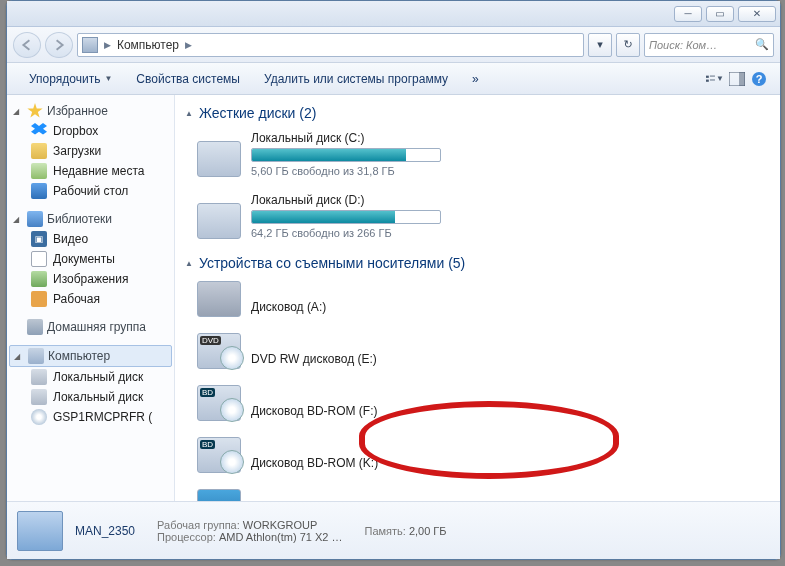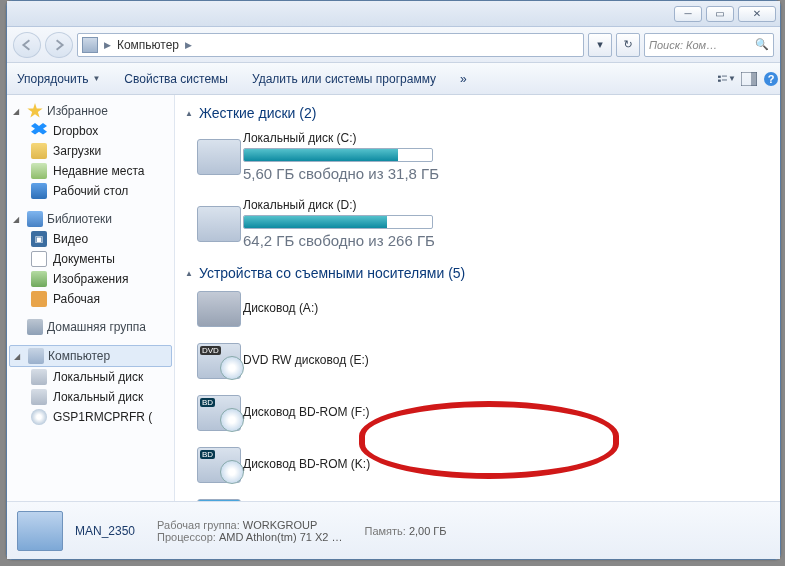--- a/index.html
+++ b/index.html
@@ -22,21 +22,21 @@
   .nav-btn { width:28px; height:26px; border-radius:50%; border:1px solid #9cb1cb; background: linear-gradient(#eaf0f9,#cddbec); display:flex; align-items:center; justify-content:center; position:relative; cursor:pointer;}
   .nav-btn.disabled { opacity:.55; }
   .addressbar { flex:1; height:24px; border:1px solid #a5b7cf; background:#fff; border-radius:2px; display:flex; align-items:center; padding:0 4px; font-size:12px; color:#333; gap:6px;}
   .addressbar .icon { width:16px; height:16px; background:linear-gradient(#cdd9e8,#9fb3cc); border:1px solid #7f96b3;}
   .addressbar .chev { color:#6a7a90; font-size:9px; }
   .small-btn { width:24px; height:24px; border:1px solid #a5b7cf; background:linear-gradient(#fff,#e6ecf5); border-radius:2px; display:flex; align-items:center; justify-content:center; font-size:11px; color:#3a4a60; cursor:pointer;}
   .searchbox { width:130px; height:24px; border:1px solid #a5b7cf; background:#fff; border-radius:2px; display:flex; align-items:center; padding:0 4px; font-size:11px; color:#888; font-style:italic; gap:4px;}
   .searchbox .glass { font-style:normal; color:#5a7ba0; }
 
   
-  .toolbar { height:32px; background:linear-gradient(#f7fafd,#e4ebf5); border-bottom:1px solid #c9d4e3; display:flex; align-items:center; padding:0 0; gap:4px; font-size:12px;}
+  .toolbar { height:32px; background:linear-gradient(#f7fafd,#e4ebf5); border-bottom:1px solid #c9d4e3; display:flex; align-items:center; padding:0 12px; gap:4px; font-size:12px;}
   .toolbtn { padding:4px 10px; color:#1a3a6a; cursor:pointer; border-radius:2px; display:flex; align-items:center; gap:4px;}
   .toolbtn .drop { font-size:8px; color:#4a5a70; }
   .spacer { flex:1; }
   .toolicon { width:18px; height:18px; display:flex; align-items:center; justify-content:center; color:#4a5a70; cursor:pointer; }
 
   
   .body { flex:1; display:flex; overflow:hidden; }
   .sidebar { width:168px; background:#fbfcfe; border-right:1px solid #dfe6f0; padding:6px 2px; overflow:hidden; font-size:12px; color:#222;}
   .sg { margin-bottom:8px; }
   .sg-title { display:flex; align-items:center; gap:4px; padding:2px 4px; color:#404952; }
@@ -56,34 +56,34 @@
   .ic-home{ background:linear-gradient(#bcc6d2,#8ea0b6);}
   .ic-computer{ background:linear-gradient(#c7d4e4,#9ab0cc);}
   .ic-hdd{ background:linear-gradient(#d6ddE6,#aeb9c8);}
   .ic-cd{ background:radial-gradient(#fff 20%,#bcd 70%); border-radius:50%;}
   .computer-row { background:#e1ecf9; border:1px solid #a6c1e4; border-radius:2px;}
 
   .main { flex:1; padding:6px 10px 0 10px; overflow:auto; position:relative;}
   .section-title { display:flex; align-items:center; gap:6px; color:#0a3a7a; font-size:14px; margin:4px 0 8px 0;}
   .section-title .tri { font-size:8px; color:#5a6a80;}
   .drives { display:flex; flex-wrap:wrap; gap:12px 24px; margin-left:10px; margin-bottom:14px;}
-  .drive { width:280px; display:flex; gap:2px; align-items:center; padding:2px; cursor:pointer; border-radius:2px;}
+  .drive { width:280px; display:flex; gap:10px; align-items:flex-end; padding:2px; cursor:pointer; border-radius:2px;}
   .drive-icon { width:44px; height:36px; background:linear-gradient(#d9e2ed,#b5c3d6); border:1px solid #9bacc2; border-radius:3px; position:relative;}
   .drive-icon.floppy { background:linear-gradient(#c3cad6,#97a2b3);}
   .drive-icon.dvd::after, .drive-icon.bd::after, .drive-icon.cd::after {
      content:""; position:absolute; width:22px; height:22px; border-radius:50%; background:radial-gradient(#fff 20%,#cde 70%); bottom:-2px; right:-4px; border:1px solid #8aa;}
   .drive-icon.dvd::before { content:"DVD"; position:absolute; top:2px; left:2px; font-size:8px; background:#333; color:#fff; padding:0 2px; border-radius:2px;}
   .drive-icon.bd::before { content:"BD"; position:absolute; top:2px; left:2px; font-size:8px; background:#06394f; color:#fff; padding:0 2px; border-radius:2px;}
   .drive-icon.win { background:linear-gradient(#49a6dd,#2776b0);}
   .drive-icon.win::after{ content:""; position:absolute; width:22px; height:22px; border-radius:50%; background:radial-gradient(#fff 20%,#cde 70%); bottom:-4px; left:-4px; border:1px solid #8aa;}
   .drive-body { flex:1; font-size:12px; color:#222;}
   .drive-name { margin-bottom:3px;}
   .bar { width:190px; height:14px; border:1px solid #9fb0c5; background:#fff; border-radius:2px; overflow:hidden; margin-bottom:3px;}
   .fill { height:100%; background:linear-gradient(#54c1cc,#0e8aa1);}
-  .drive-sub { font-size:15px; color:#6a7585;}
+  .drive-sub { font-size:11px; color:#6a7585;}
 
   .circled { position:absolute; pointer-events:none; border:6px solid #d01818; border-radius:50%/45%; width:260px; height:78px; left:184px; top:306px; }
 
   
   .details { height:58px; border-top:1px solid #d7dfeb; background:linear-gradient(#f6f9fd,#e9eff8); display:flex; align-items:center; padding:4px 10px; gap:12px; font-size:11px; color:#333;}
   .details .bigicon { width:46px; height:40px; background:linear-gradient(#bcd3ee,#7da8d6); border:1px solid #6f93bd; border-radius:2px;}
   .details .name { font-size:12px; color:#1a3a6a; }
   .details .kv { color:#555; }
   .details .kv span.k { color:#777;padding-left:10px; }
 </style>

